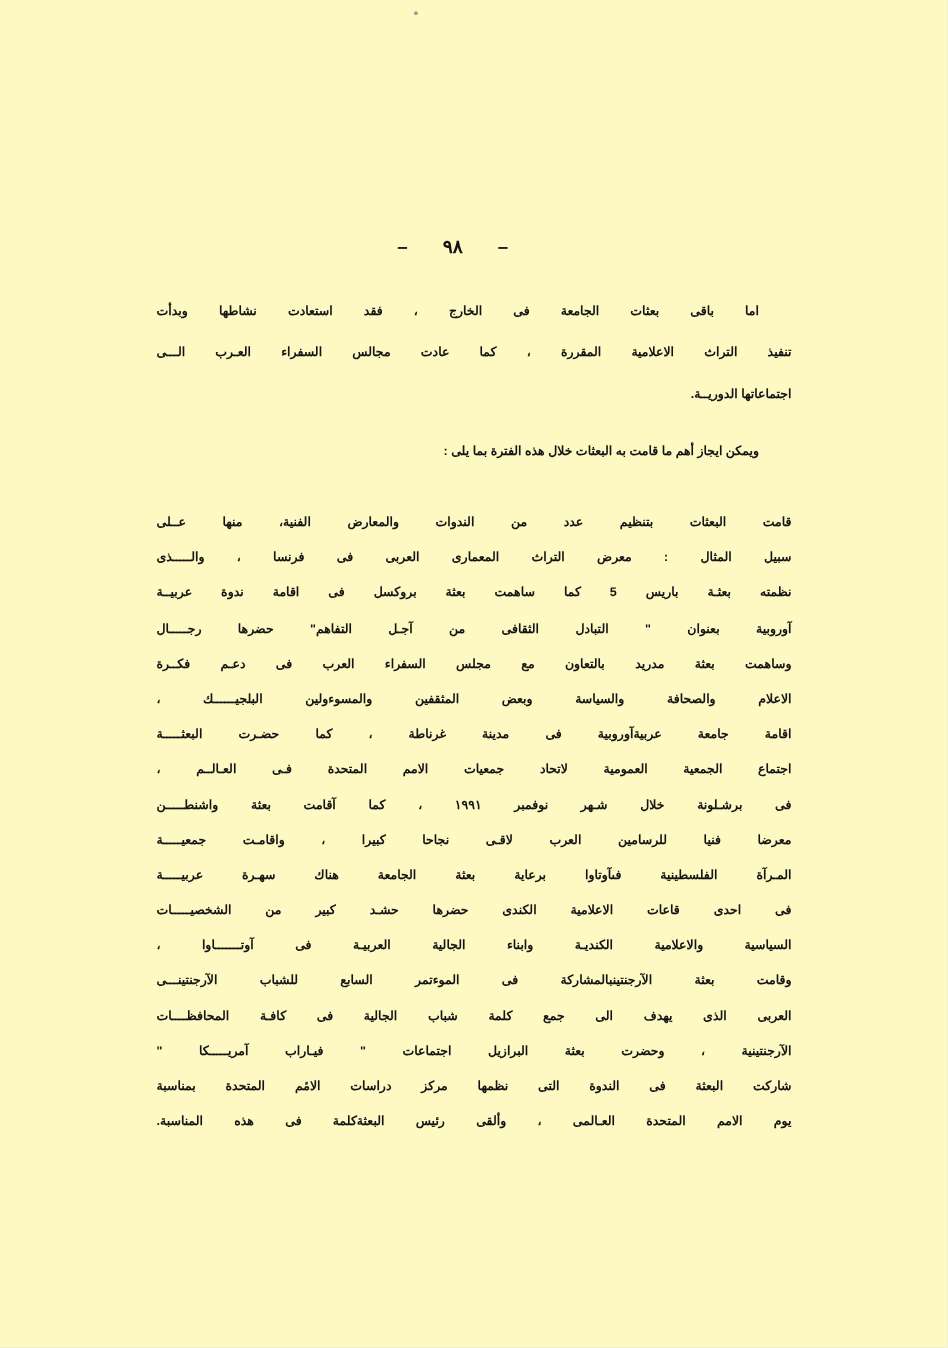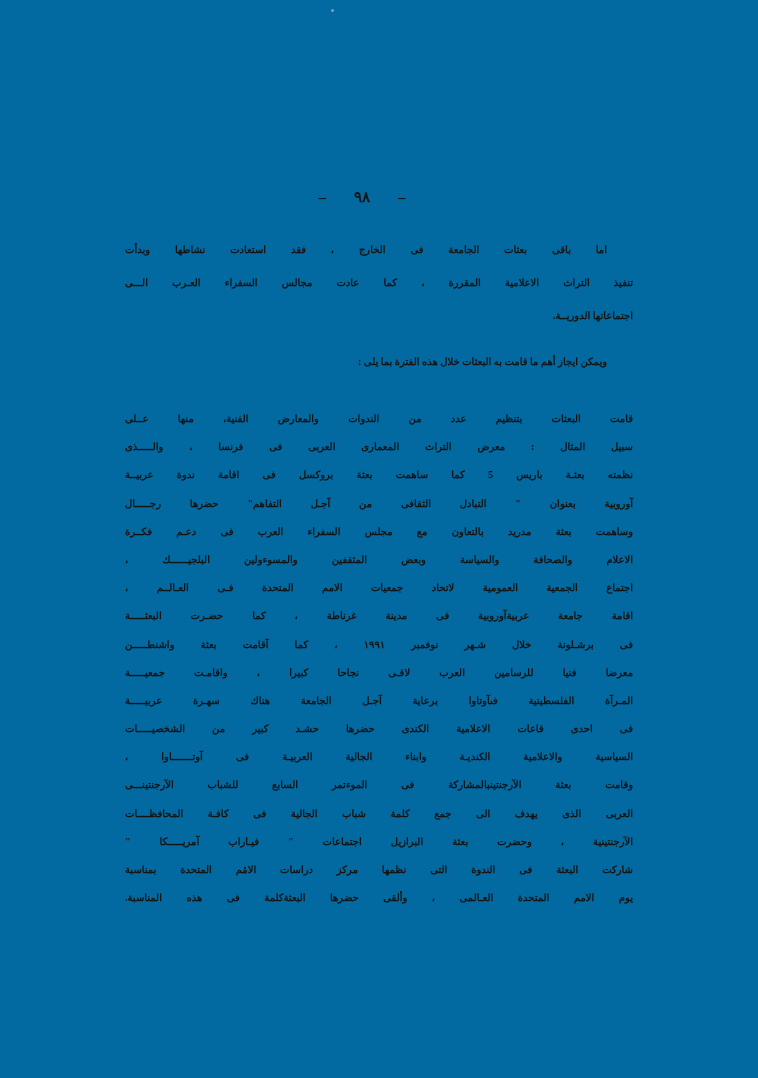--- a/index.html
+++ b/index.html
@@ -1,21 +1,21 @@
 <!DOCTYPE html>
 <html lang="ar" dir="rtl"><head>
 <meta charset="utf-8">
 <style>
   html,body{margin:0;padding:0;background:#e8e8e8;}
   .page{
     position:relative;
     width:758px;height:1078px;
     margin:0 auto;
-    background:#0369a1;
-    font-family:Liberation Serif, serif;
+    background:#fef9c3;
+    font-family:Liberation Sans, sans-serif;
     direction:rtl;
     color:#141414;
     overflow:hidden;
   }
   .speck{
     position:absolute;left:331px;top:9px;
     width:3px;height:3px;border-radius:50%;
     background:#9a9a9a;
   }
   .pagenum{
@@ -70,27 +70,27 @@
     <div class="line end indent">ويمكن ايجاز أهم ما قامت به البعثات خلال هذه الفترة بما يلى :</div>
   </div>
 
   <div class="block bodypara">
     <div class="line justify">قامت البعثات بتنظيم عدد من الندوات والمعارض الفنية، منها عــلى</div>
     <div class="line justify">سبيل المثال : معرض التراث المعمارى العربى فى فرنسا ، والـــــذى</div>
     <div class="line justify">نظمته بعثـة باريس 5 كما ساهمت بعثة بروكسل فى اقامة ندوة عربيــة</div>
     <div class="line justify">آوروبية بعنوان " التبادل الثقافى من آجـل التفاهم" حضرها رجـــــال</div>
     <div class="line justify">وساهمت بعثة مدريد بالتعاون مع مجلس السفراء العرب فى دعـم فكــرة</div>
     <div class="line justify">الاعلام والصحافة والسياسة وبعض المثقفين والمسوءولين البلجيــــــك ،</div>
+    <div class="line justify">اقامة جامعة عربيةآوروبية فى مدينة غرناطة ، كما حضـرت البعثـــــة</div>
     <div class="line justify">اجتماع الجمعية العمومية لاتحاد جمعيات الامم المتحدة فـى العـالــم ،</div>
-    <div class="line justify">اقامة جامعة عربيةآوروبية فى مدينة غرناطة ، كما حضـرت البعثـــــة</div>
     <div class="line justify">فى برشـلونة خلال شـهر نوفمبر ١٩٩١ ، كما آقامت بعثة واشنطـــــن</div>
     <div class="line justify">معرضا فنيا للرسامين العرب لاقـى نجاحا كبيرا ، واقامـت جمعيـــــة</div>
-    <div class="line justify">المـرآة الفلسطينية فىآوتاوا برعاية آجـل الجامعة هناك سهـرة عربيـــــة</div>
+    <div class="line justify">المـرآة الفلسطينية فىآوتاوا برعاية بعثة الجامعة هناك سهـرة عربيـــــة</div>
     <div class="line justify">فى احدى قاعات الاعلامية الكندى حضرها حشـد كبير من الشخصيـــــات</div>
     <div class="line justify">السياسية والاعلامية الكنديـة وابناء الجالية العربيـة فى آوتـــــــاوا ،</div>
     <div class="line justify">وقامت بعثة الآرجنتينبالمشاركة فى الموءتمر السابع للشباب الآرجنتينـــى</div>
     <div class="line justify">العربى الذى يهدف الى جمع كلمة شباب الجالية فى كافـة المحافظــــات</div>
     <div class="line justify">الآرجنتينية ، وحضرت بعثة البرازيل اجتماعات " فيـاراب آمريـــــكا "</div>
     <div class="line justify">شاركت البعثة فى الندوة التى نظمها مركز دراسات الامٔم المتحدة بمناسبة</div>
-    <div class="line justify">يوم الامم المتحدة العـالمى ، وألقى حضرها البعثةكلمة فى هذه المناسبة.</div>
+    <div class="line justify">يوم الامم المتحدة العـالمى ، وألقى رئيس البعثةكلمة فى هذه المناسبة.</div>
   </div>
 
 </div>
 
 </body></html>

